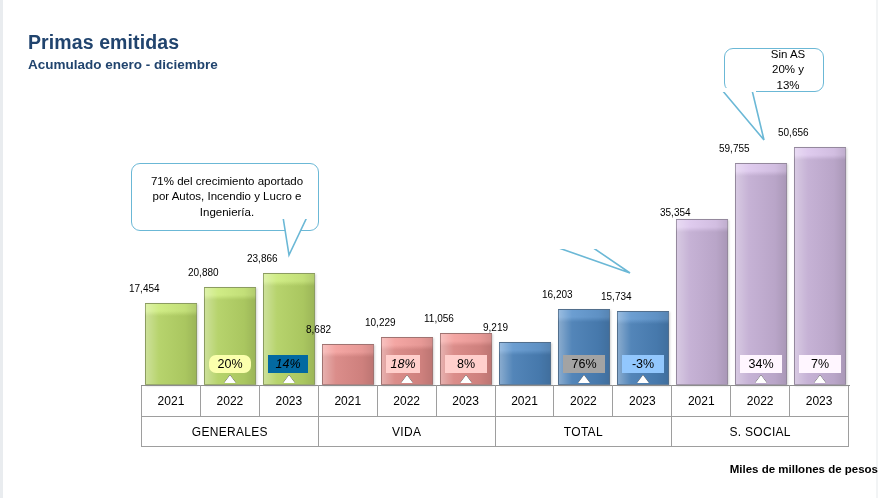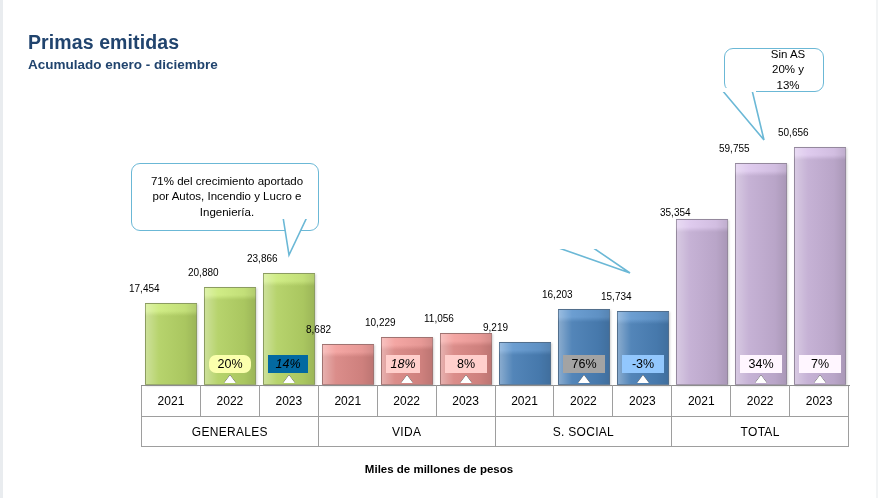--- a/index.html
+++ b/index.html
@@ -64,21 +64,21 @@
   .axis .grow .gcell:last-child{border-right:none;}
 
   
   .callout{position:absolute;box-sizing:border-box;background:#fff;
     border:1.6px solid #6bb8d6;border-radius:9px;
     display:flex;align-items:center;justify-content:center;text-align:center;
     font-size:11.5px;color:#000;line-height:1.32;padding:5px 8px;}
   .tail{position:absolute;overflow:visible;}
 
   
-  .caption{position:absolute;left:0;top:463px;width:878px;text-align:center;
+  .caption{position:absolute;left:0;top:463px;width:878px;text-align:right;
     font-size:11.5px;font-weight:bold;color:#000;}
   .logo{position:absolute;left:0;top:461px;width:112px;height:37px;}
   .logo .shape{position:absolute;left:0;top:0;width:100%;height:100%;
     background:#74c2c6;clip-path:polygon(0 0, 72px 0, 50px 37px, 0 37px);}
   .logo .mark{position:absolute;left:16px;top:6px;font-size:21px;font-weight:bold;
     font-style:italic;color:#ffffff;font-family:"Liberation Serif", serif;letter-spacing:-1px;}
   .logo .rule{position:absolute;left:52px;top:35px;width:826px;height:1px;background:#e3e6e8;}
 </style>
 </head>
 <body>
@@ -196,22 +196,22 @@
         <div class="cell">2021</div>
         <div class="cell">2022</div>
         <div class="cell">2023</div>
         <div class="cell">2021</div>
         <div class="cell">2022</div>
         <div class="cell">2023</div>
       </div>
     <div class="grow" id="group-row">
         <div class="gcell">GENERALES</div>
         <div class="gcell">VIDA</div>
+        <div class="gcell">TOTAL</div>
         <div class="gcell">S. SOCIAL</div>
-        <div class="gcell">TOTAL</div>
       </div>
   </div>
 
   <div class="callout" style="left:131px;top:163px;width:188px;height:68px;padding-left:12px;">71% del crecimiento aportado por Autos, Incendio y Lucro e Ingeniería.</div>
   <svg class="tail" style="left:131px;top:215px;width:190px;height:48px;" viewBox="0 0 190 48">
     <path d="M152 2 L158 40 L176 2 Z" fill="#ffffff" stroke="#6bb8d6" stroke-width="1.6"></path>
     <rect x="146" y="0" width="36" height="4" fill="#ffffff"></rect>
   </svg>
 
   <svg class="tail" style="left:540px;top:245px;width:120px;height:40px;" viewBox="0 0 120 40">

